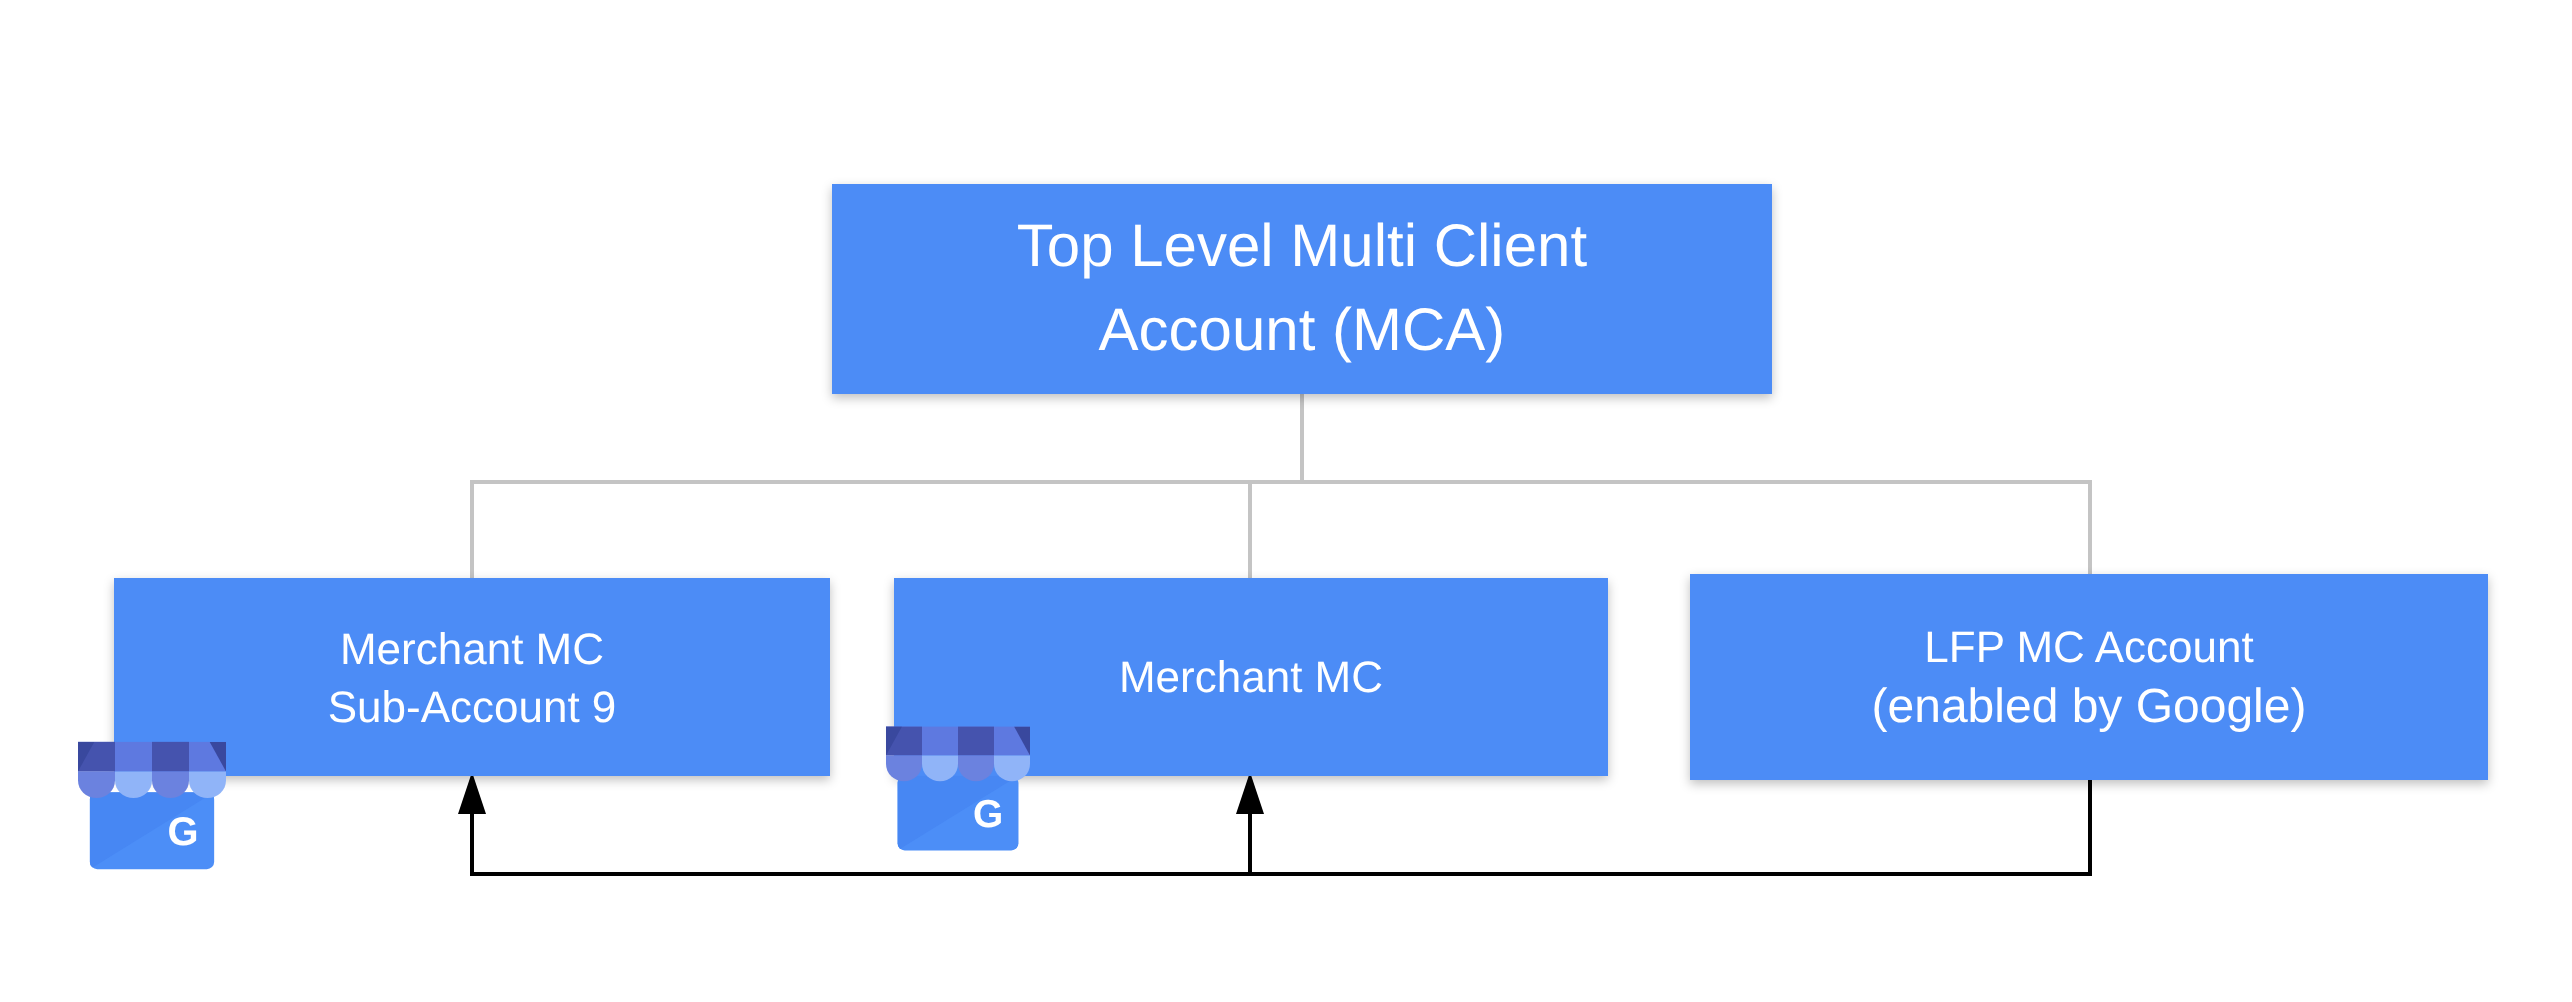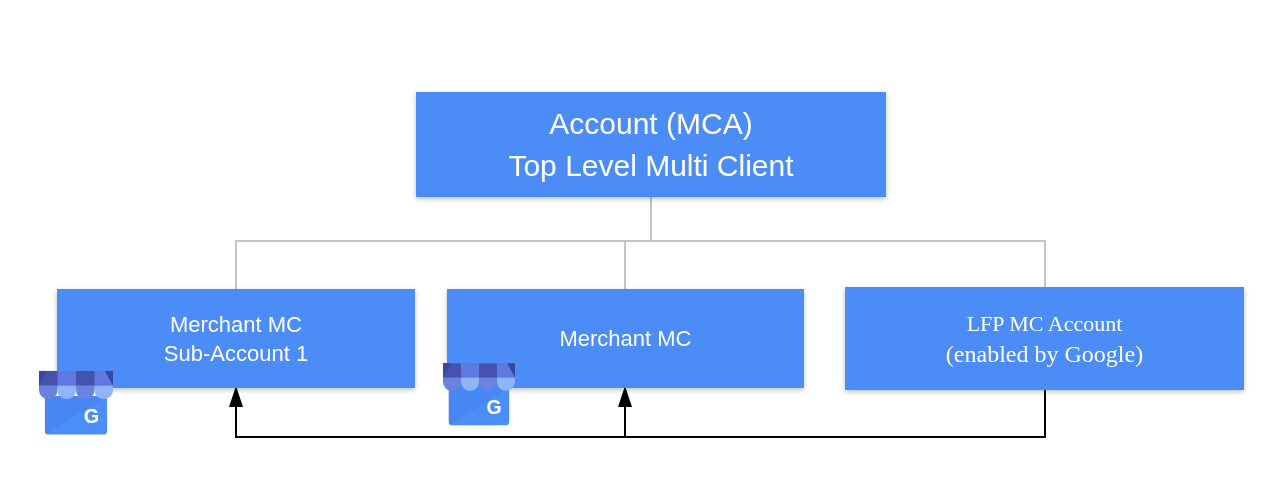--- a/index.html
+++ b/index.html
@@ -8,48 +8,48 @@
   .wires{position:absolute;left:0;top:0;width:1286px;height:501px;}
   .wire-gray{stroke:#C4C4C4;stroke-width:2;fill:none;}
   .wire-black{stroke:#000;stroke-width:2;fill:none;}
   .arrowhead{fill:#000;stroke:none;}
   .node{position:absolute;background:#4C8CF6;color:#fff;display:flex;flex-direction:column;
         justify-content:center;align-items:center;text-align:center;
         box-shadow:0 2px 5px rgba(0,0,0,0.25);}
   .node-mca{left:416px;top:92px;width:470px;height:105px;font-size:30px;line-height:42px;}
   .node-sub1{left:57px;top:289px;width:358px;height:99px;font-size:22px;line-height:29px;}
   .node-sub2{left:447px;top:289px;width:357px;height:99px;font-size:22px;line-height:29px;}
-  .node-lfp{left:845px;top:287px;width:399px;height:103px;font-size:22px;line-height:30px;font-family:Liberation Serif, serif;}
+  .node-lfp{left:845px;top:287px;width:399px;height:103px;font-size:22px;line-height:30px;}
   .node-lfp .line-small{font-size:24px;}
   .bp-icon{position:absolute;}
   .bp-icon-1{left:39px;top:369px;width:74px;height:69px;}
   .bp-icon-2{left:443px;top:361px;width:72px;height:68px;}
 </style>
 </head>
 <body>
 
 <div class="canvas">
 
   <svg class="wires" viewBox="0 0 1286 501" xmlns="http://www.w3.org/2000/svg">
 
     <path class="wire-gray" d="M651 197 V241 M236 289 V241 H1045 V287 M625 241 V289"></path>
 
     <path class="wire-black" d="M1045 390 V437 H236 V402 M625 437 V402"></path>
     <polygon class="arrowhead" points="236,386 229,407 243,407"></polygon>
     <polygon class="arrowhead" points="625,386 618,407 632,407"></polygon>
   </svg>
 
   <div class="node node-mca">
+    <div>Top Level Multi Client</div>
     <div>Account (MCA)</div>
-    <div>Top Level Multi Client</div>
   </div>
 
   <div class="node node-sub1">
     <div>Merchant MC</div>
-    <div>Sub-Account 1</div>
+    <div>Sub-Account 9</div>
   </div>
 
   <div class="node node-sub2">
     <div>Merchant MC</div>
   </div>
 
   <div class="node node-lfp">
     <div>LFP MC Account</div>
     <div class="line-small">(enabled by Google)</div>
   </div>

